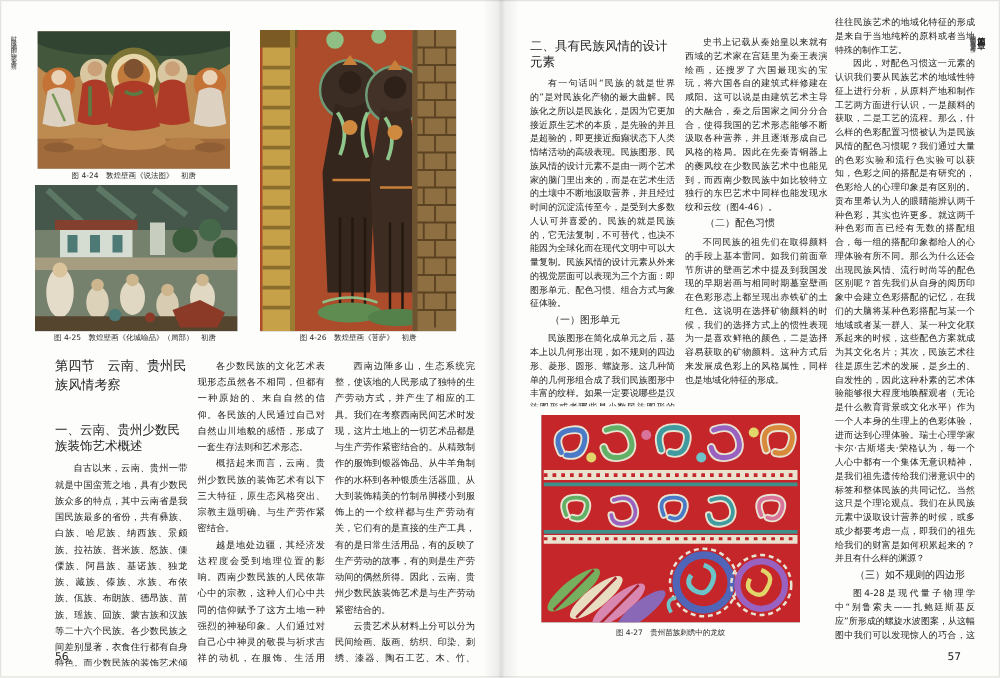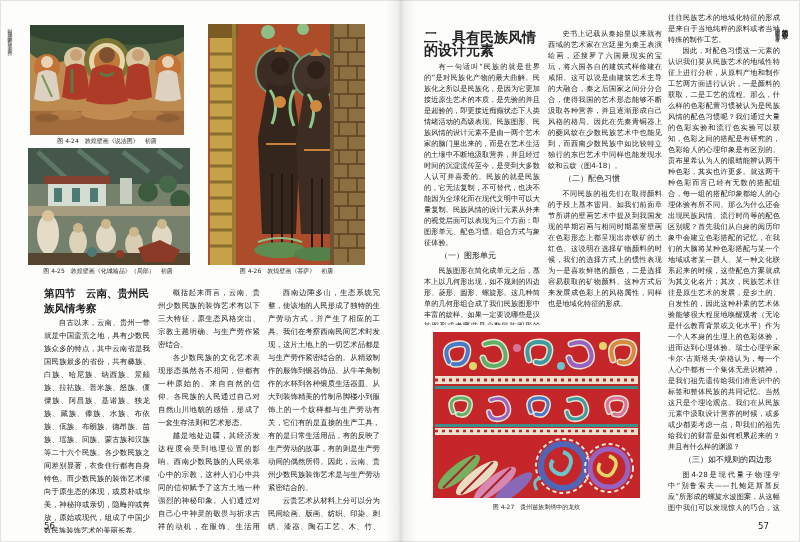--- a/index.html
+++ b/index.html
@@ -10,22 +10,22 @@
   .gutter{position:absolute;left:386px;top:0;width:30px;height:542px;
     background:linear-gradient(90deg,rgba(0,0,0,0) 0%,rgba(0,0,0,.06) 40%,rgba(0,0,0,.13) 50%,rgba(0,0,0,.06) 60%,rgba(0,0,0,0) 100%)}
   .fig{position:absolute;overflow:hidden;background:#999}
   .fig svg{display:block;width:100%;height:100%}
   .caption{position:absolute;font-size:6px;line-height:8px;color:#2a2a2a;text-align:center;white-space:nowrap}
   .col{position:absolute;overflow:hidden;text-align:justify;color:#232323}
   .lp .col{font-size:7.4px;line-height:13px}
   .rp .col{font-size:7.2px;line-height:11px}
   .col p.para{text-indent:2em}
   .col p.cont{text-indent:0}
-  .heading{font-size:10.5px;font-weight:bold;line-height:15px;margin-bottom:0;text-align:left}
-  .subhead{font-size:14px;font-weight:bold;line-height:13px;margin:3px 0 4px 0;text-align:left}
+  .heading{font-size:10.5px;font-weight:normal;line-height:15px;margin-bottom:22px;text-align:left}
+  .subhead{font-size:10px;font-weight:normal;line-height:13px;margin:3px 0 4px 0;text-align:left}
   .subhead2{font-size:8px;font-weight:normal;line-height:12px;margin:2px 0 3px 0;text-align:left;text-indent:2em}
   .vert{writing-mode:vertical-rl;color:#555}
   .book-title-vert{position:absolute;left:7px;top:24px;height:150px;font-size:5px;letter-spacing:2px}
   .chapter-tab{position:absolute;left:775px;top:24px;height:180px;display:flex;flex-direction:row}
   .chapter-title{writing-mode:vertical-rl;font-size:4.6px;letter-spacing:1px;color:#444}
   .chapter-num{writing-mode:vertical-rl;font-size:6.5px;font-weight:bold;color:#222;letter-spacing:2px;margin-right:1px}
   .pagenum{position:absolute;font-size:8.5px;color:#222}
 </style>
 </head>
 <body>
@@ -135,26 +135,27 @@
         <rect x="122" y="0" width="35" height="241" fill="#8e6f41"></rect>
         <path d="M122,14h35M122,28h35M122,42h35M122,56h35M122,70h35M122,84h35M122,98h35M122,112h35M122,126h35M122,140h35M122,154h35M122,168h35M122,182h35M122,196h35M122,210h35M122,224h35" stroke="#5c4322" stroke-width="1.5"></path>
         <path d="M140,0v14M131,14v14M149,14v14M140,28v14M131,42v14M149,42v14M140,56v14M131,70v14M149,70v14M140,84v14M131,98v14M149,98v14M140,112v14M131,126v14M149,126v14M140,140v14M131,154v14M149,154v14M140,168v14M131,182v14M149,182v14M140,196v14M131,210v14M149,210v14M140,224v14" stroke="#5c4322" stroke-width="1.5"></path>
         <rect x="122" width="4" height="241" fill="#6e5330"></rect>
       </svg>
     </div>
     <div class="caption" style="left:208px;top:267px;width:157px">图 4-26　敦煌壁画《菩萨》　初唐</div>
 
     <div class="col" style="left:44px;top:286px;width:106px;height:247px">
       <div class="heading">第四节　云南、贵州民族风情考察</div>
+      <div class="subhead">一、云南、贵州少数民族装饰艺术概述</div>
       <p class="para">自古以来，云南、贵州一带就是中国蛮荒之地，具有少数民族众多的特点，其中云南省是我国民族最多的省份，共有彝族、白族、哈尼族、纳西族、景颇族、拉祜族、普米族、怒族、傈僳族、阿昌族、基诺族、独龙族、藏族、傣族、水族、布依族、佤族、布朗族、德昂族、苗族、瑶族、回族、蒙古族和汉族等二十六个民族。各少数民族之间差别显著，衣食住行都有自身特色。而少数民族的装饰艺术倾向于原生态的体现，或质朴或华美，神秘抑或亲切，隐晦抑或奔放，原始或现代，组成了中国少数民族装饰艺术的美丽长卷。</p>
     </div>
 
     <div class="col" style="left:158px;top:286px;width:102px;height:247px">
+      <p class="para">各少数民族的文化艺术表现形态虽然各不相同，但都有一种原始的、来自自然的信仰。各民族的人民通过自己对自然山川地貌的感悟，形成了一套生存法则和艺术形态。</p>
       <p class="para">概括起来而言，云南、贵州少数民族的装饰艺术有以下三大特征，原生态风格突出、宗教主题明确、与生产劳作紧密结合。</p>
-      <p class="para">各少数民族的文化艺术表现形态虽然各不相同，但都有一种原始的、来自自然的信仰。各民族的人民通过自己对自然山川地貌的感悟，形成了一套生存法则和艺术形态。</p>
       <p class="para">越是地处边疆，其经济发达程度会受到地理位置的影响。西南少数民族的人民依靠心中的宗教，这种人们心中共同的信仰赋予了这方土地一种强烈的神秘印象。人们通过对自己心中神灵的敬畏与祈求吉祥的动机，在服饰、生活用具、建筑等一切可承载物上表现出来。于是，云南、贵州地区的少数民族艺术有着</p>
     </div>
 
     <div class="col" style="left:268px;top:286px;width:112px;height:247px">
       <p class="para">西南边陲多山，生态系统完整，使该地的人民形成了独特的生产劳动方式，并产生了相应的工具。我们在考察西南民间艺术时发现，这片土地上的一切艺术品都是与生产劳作紧密结合的。从精致制作的服饰到银器饰品、从牛羊角制作的水杯到各种银质生活器皿、从大到装饰精美的竹制吊脚楼小到服饰上的一个纹样都与生产劳动有关，它们有的是直接的生产工具，有的是日常生活用品，有的反映了生产劳动的故事，有的则是生产劳动间的偶然所得。因此，云南、贵州少数民族装饰艺术是与生产劳动紧密结合的。</p>
       <p class="para">云贵艺术从材料上分可以分为民间绘画、版画、纺织、印染、刺绣、漆器、陶石工艺、木、竹、纸、草工艺、金属工艺等。</p>
     </div>
 
     <div class="pagenum" style="left:44px;top:521px">56</div>
   </div>
@@ -162,21 +163,21 @@
   <div class="rp">
 
     <div class="col" style="left:424px;top:28px;width:116px;height:297px">
       <div class="subhead">二、具有民族风情的设计元素</div>
       <p class="para">有一句话叫“民族的就是世界的”是对民族化产物的最大曲解。民族化之所以是民族化，是因为它更加接近原生艺术的本质，是先验的并且是超验的，即更接近痴癫状态下人类情绪活动的高级表现。民族图形、民族风情的设计元素不是由一两个艺术家的脑门里出来的，而是在艺术生活的土壤中不断地汲取营养，并且经过时间的沉淀流传至今，是受到大多数人认可并喜爱的。民族的就是民族的，它无法复制，不可替代，也决不能因为全球化而在现代文明中可以大量复制。民族风情的设计元素从外来的视觉层面可以表现为三个方面：即图形单元、配色习惯、组合方式与象征体验。</p>
       <div class="subhead2">（一）图形单元</div>
       <p class="para">民族图形在简化成单元之后，基本上以几何形出现，如不规则的四边形、菱形、圆形、螺旋形。这几种简单的几何形组合成了我们民族图形中丰富的纹样。如果一定要说哪些是汉族图形或者哪些是少数民族图形的话，其实并不好区分，因为整个中国历史就</p>
     </div>
 
     <div class="col" style="left:548px;top:28px;width:114px;height:297px">
-      <p class="para">史书上记载从秦始皇以来就有西域的艺术家在宫廷里为秦王表演绘画，还搜罗了六国最现实的宝玩，将六国各自的建筑式样修建在咸阳。这可以说是由建筑艺术主导的大融合，秦之后国家之间分分合合，使得我国的艺术形态能够不断汲取各种营养，并且逐渐形成自己风格的格局。因此在先秦青铜器上的夔凤纹在少数民族艺术中也能见到，而西南少数民族中如比较特立独行的东巴艺术中同样也能发现水纹和云纹（图4-18）。</p>
+      <p class="para">史书上记载从秦始皇以来就有西域的艺术家在宫廷里为秦王表演绘画，还搜罗了六国最现实的宝玩，将六国各自的建筑式样修建在咸阳。这可以说是由建筑艺术主导的大融合，秦之后国家之间分分合合，使得我国的艺术形态能够不断汲取各种营养，并且逐渐形成自己风格的格局。因此在先秦青铜器上的夔凤纹在少数民族艺术中也能见到，而西南少数民族中如比较特立独行的东巴艺术中同样也能发现水纹和云纹（图4-46）。</p>
       <div class="subhead2">（二）配色习惯</div>
       <p class="para">不同民族的祖先们在取得颜料的手段上基本雷同。如我们前面章节所讲的壁画艺术中提及到我国发现的早期岩画与相同时期墓室壁画在色彩形态上都呈现出赤铁矿的土红色。这说明在选择矿物颜料的时候，我们的选择方式上的惯性表现为一是喜欢鲜艳的颜色，二是选择容易获取的矿物颜料。这种方式后来发展成色彩上的风格属性，同样也是地域化特征的形成。</p>
     </div>
 
     <div class="fig" style="left:433px;top:332px;width:207px;height:166px">
       <svg viewBox="0 0 207 166" preserveAspectRatio="none">
         <rect width="207" height="166" fill="#c5262a"></rect>
         <g fill="none" stroke-linecap="round">
           <path d="M16,30q-8,-16 8,-18q14,-2 10,12q-3,10 -14,8" stroke="#e8e2d0" stroke-width="7"></path>
           <path d="M16,30q-8,-16 8,-18q14,-2 10,12q-3,10 -14,8" stroke="#4a79c8" stroke-width="4"></path>

